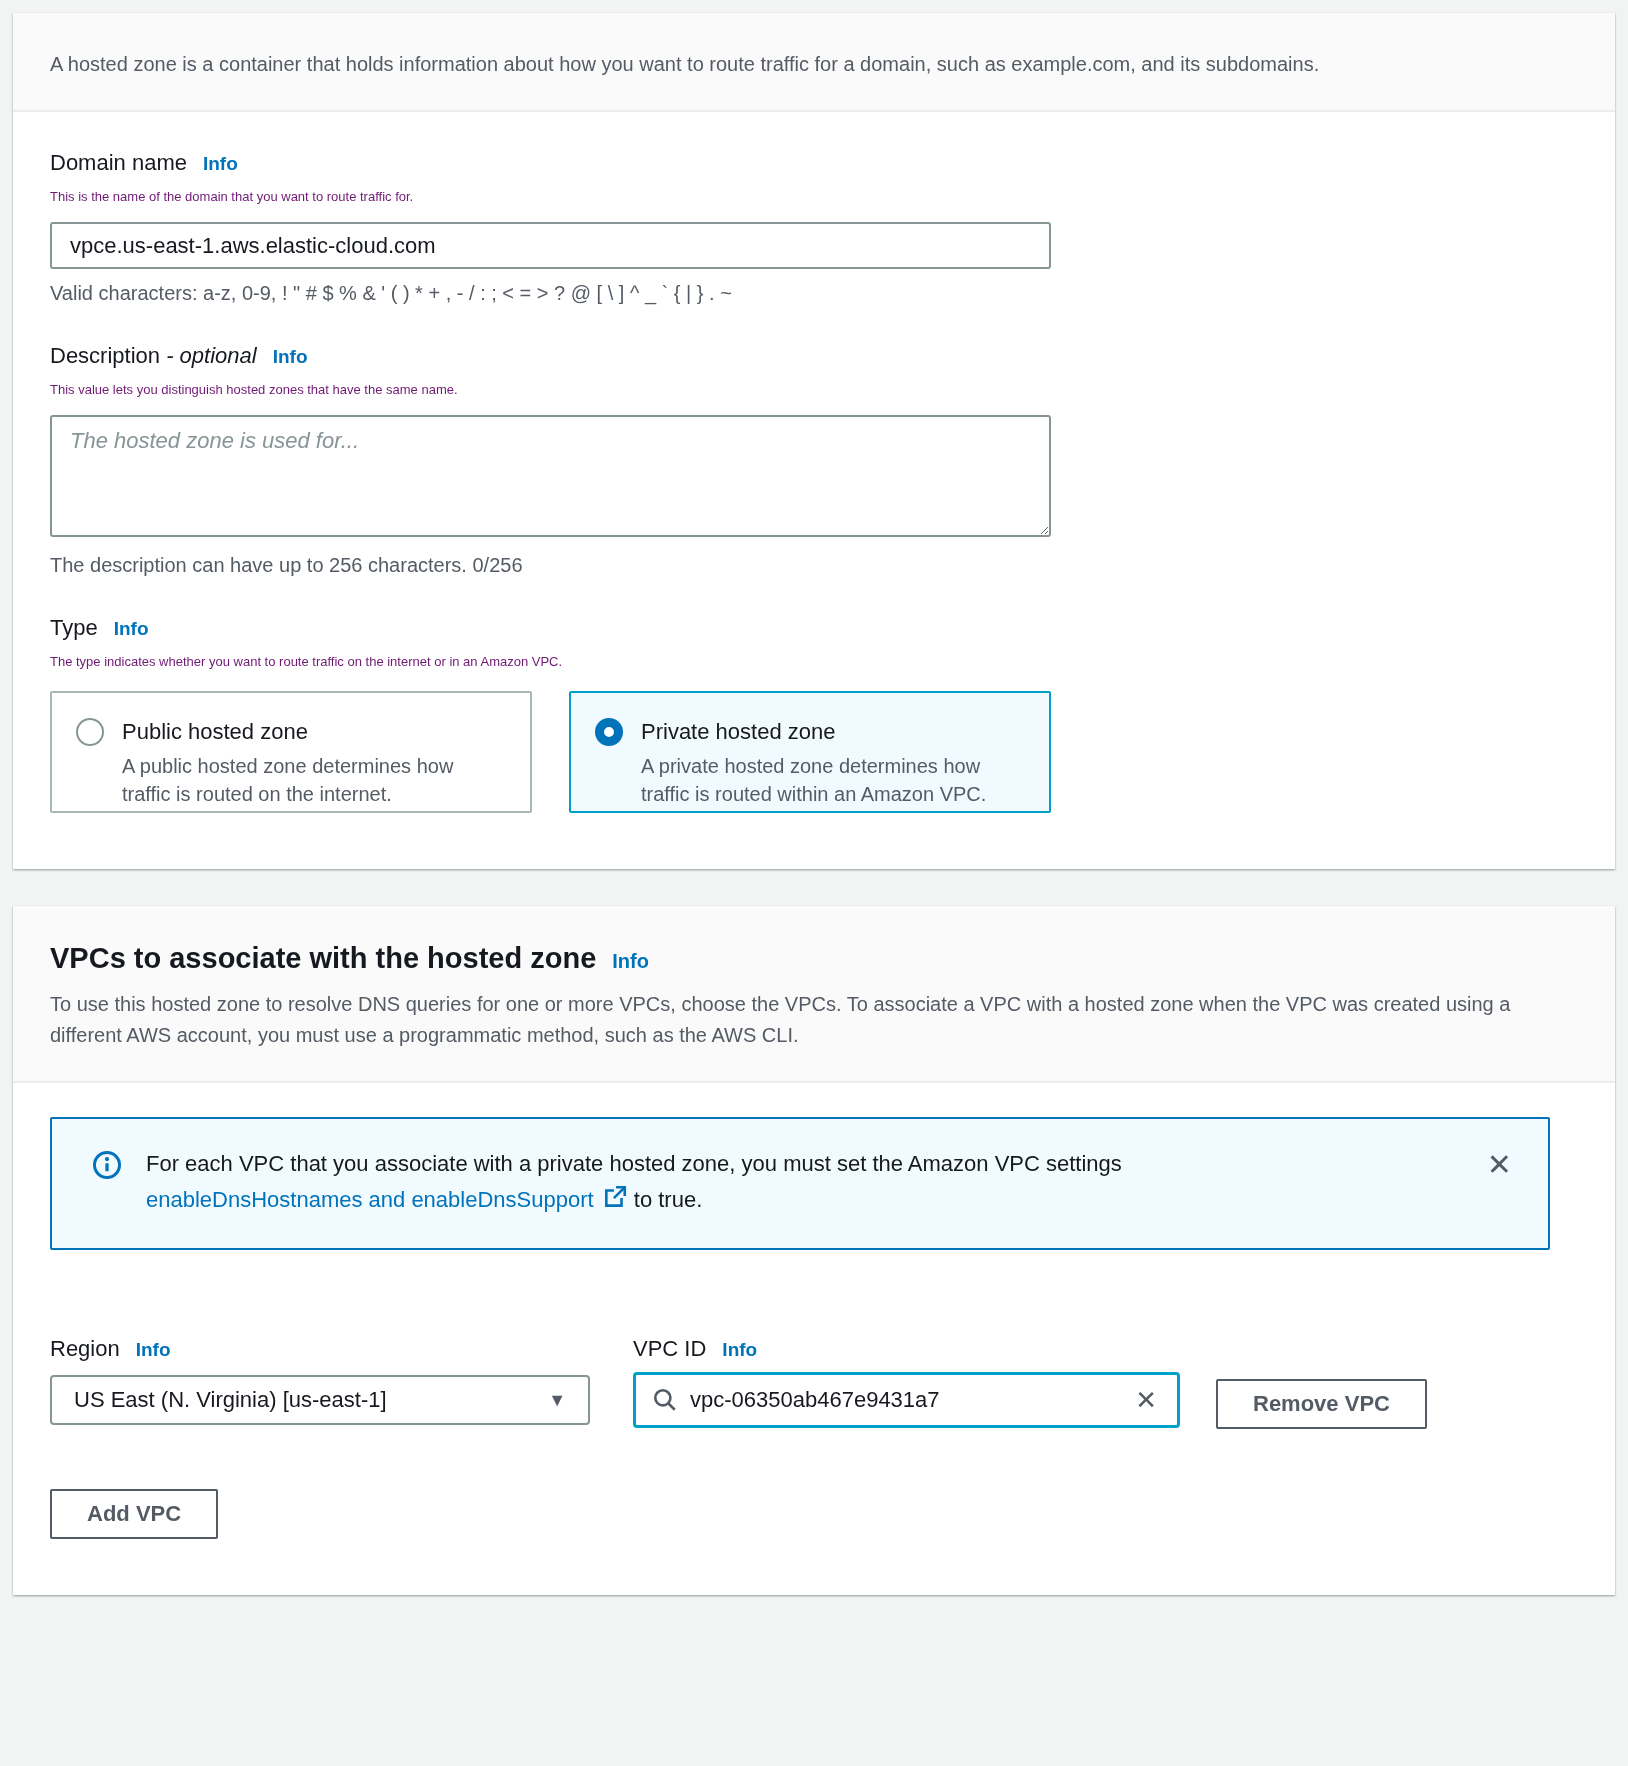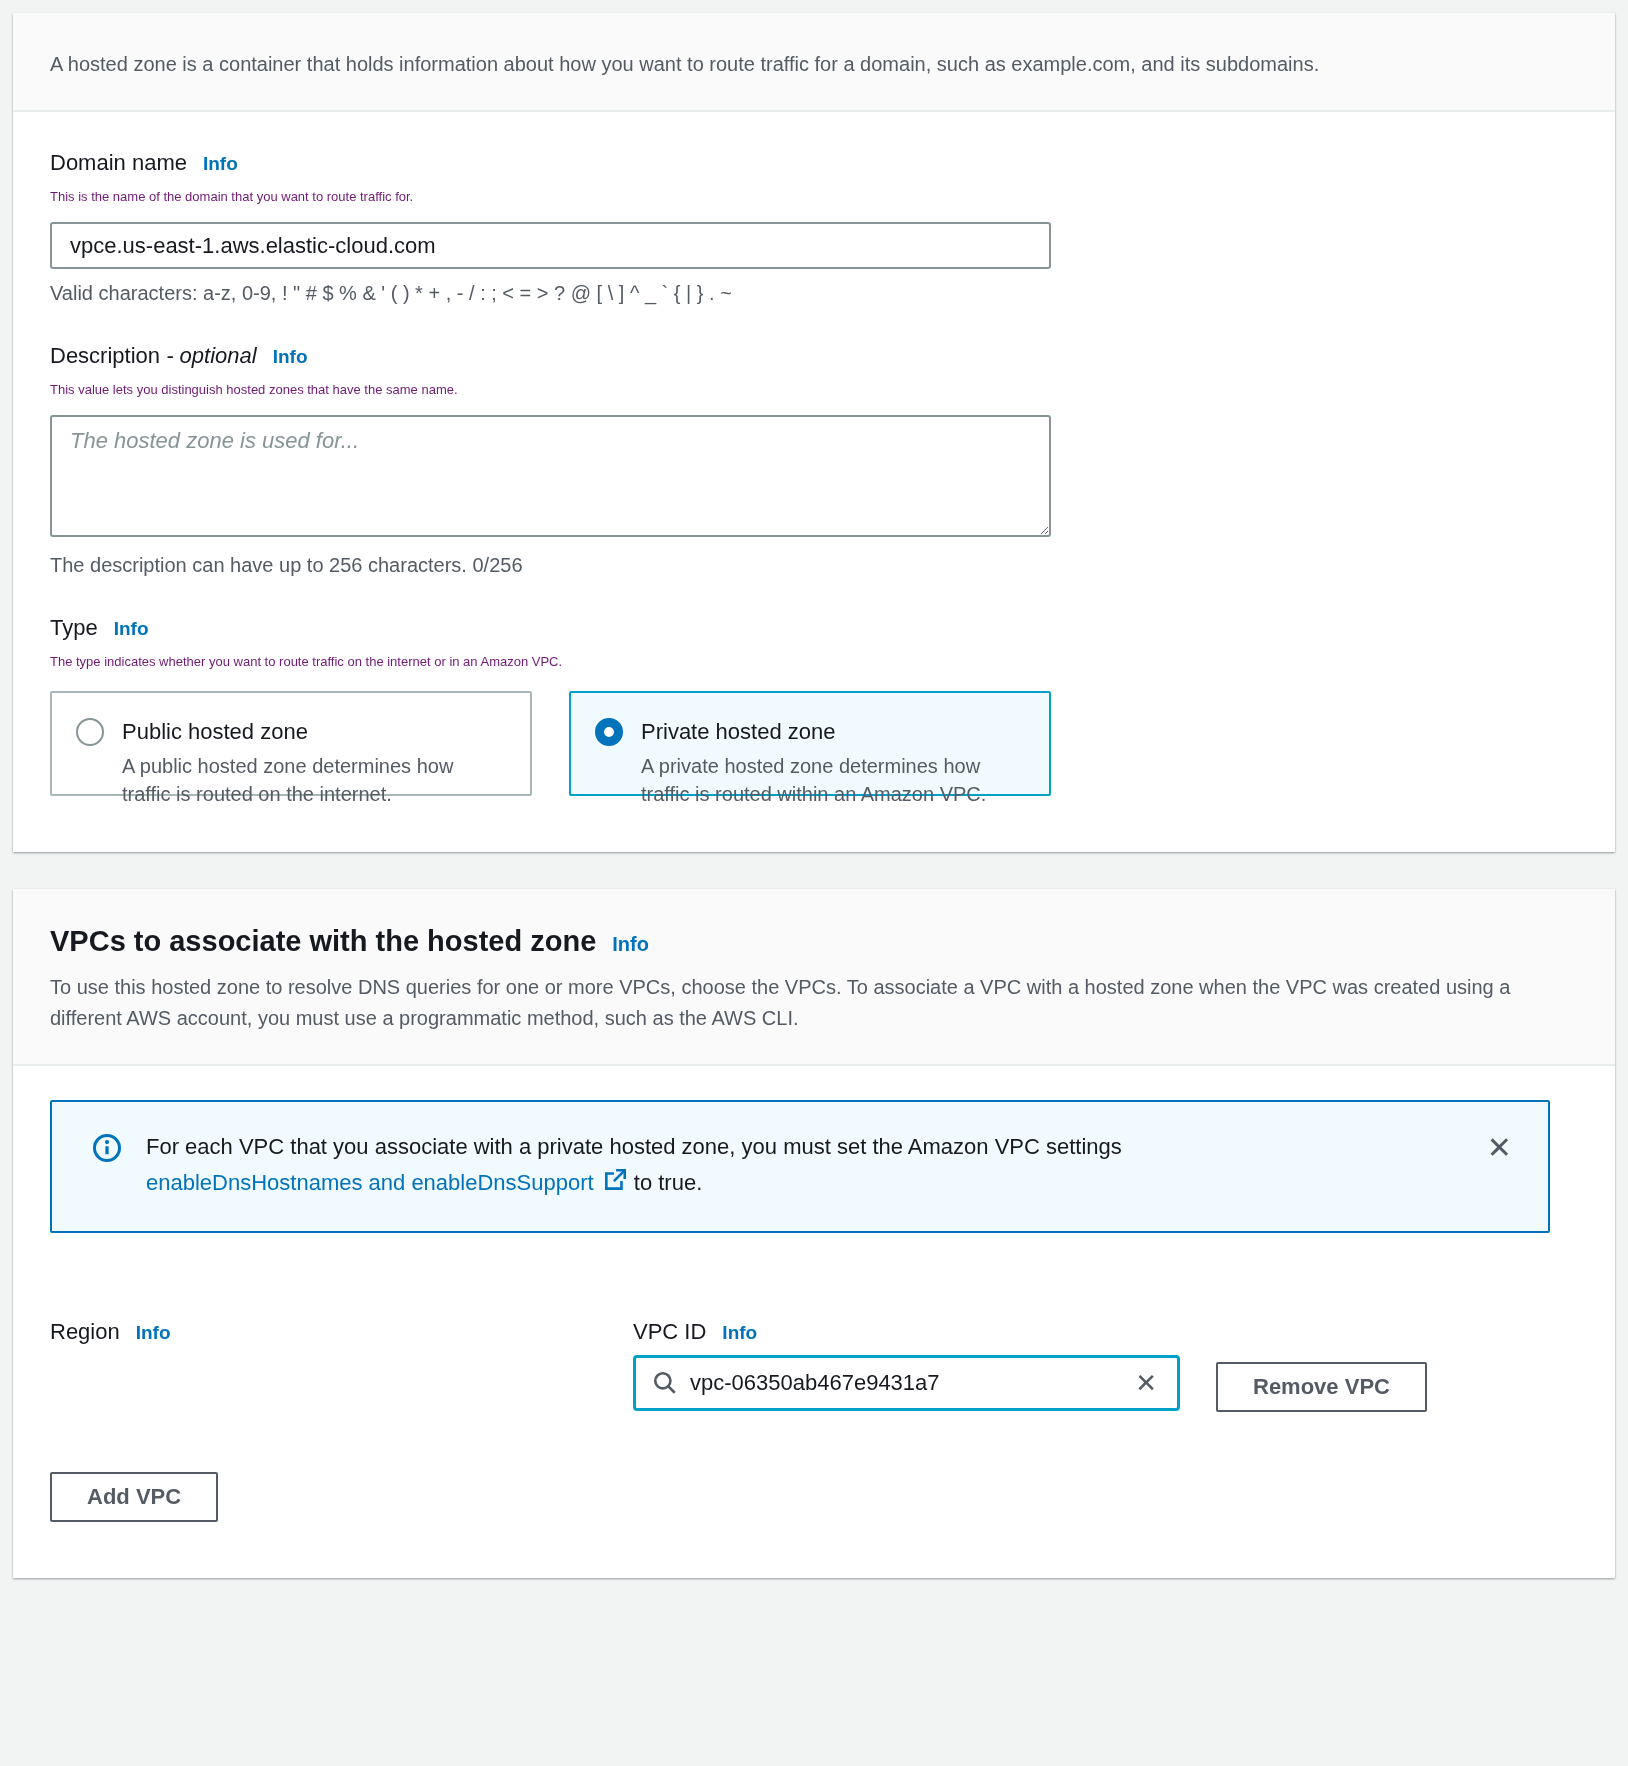--- a/index.html
+++ b/index.html
@@ -62,21 +62,21 @@
     font-family: "Liberation Sans", sans-serif;
     font-size: 22px; color: #16191f;
     background: #fff;
     resize: vertical;
     outline: none;
   }
   textarea.text-area::placeholder { color: #879596; font-style: italic; }
   
   .radio-cards { display: flex; gap: 37px; margin-top: 15px; }
   .radio-card {
-    width: 482px; height: 105px;
+    width: 482px; height: 122px;
     border: 2px solid #aab7b8; border-radius: 2px;
     background: #fff;
     padding: 25px 24px 0 24px;
     cursor: pointer;
   }
   .radio-card.selected { border-color: #00a1c9; background: #f1faff; }
   .radio-card .card-top { display: flex; align-items: center; }
   .radio-dot {
     width: 28px; height: 28px; border-radius: 50%;
     background: #fff; border: 2px solid #879596;
@@ -246,20 +246,24 @@
     </div>
 
     
     <div class="vpc-row">
 
       <div class="col-region">
         <div class="label-row">
           <span class="field-label">Region</span>
           <a class="info-link">Info</a>
         </div>
+        <div class="select-box">
+          <span>US East (N. Virginia) [us-east-1]</span>
+          <span class="select-arrow">▼</span>
+        </div>
       </div>
 
       <div class="col-vpc">
         <div class="label-row">
           <span class="field-label">VPC ID</span>
           <a class="info-link">Info</a>
         </div>
         <div class="search-box">
           <span style="display:inline-flex;">
             <svg width="26" height="26" viewBox="0 0 24 24" fill="none">

